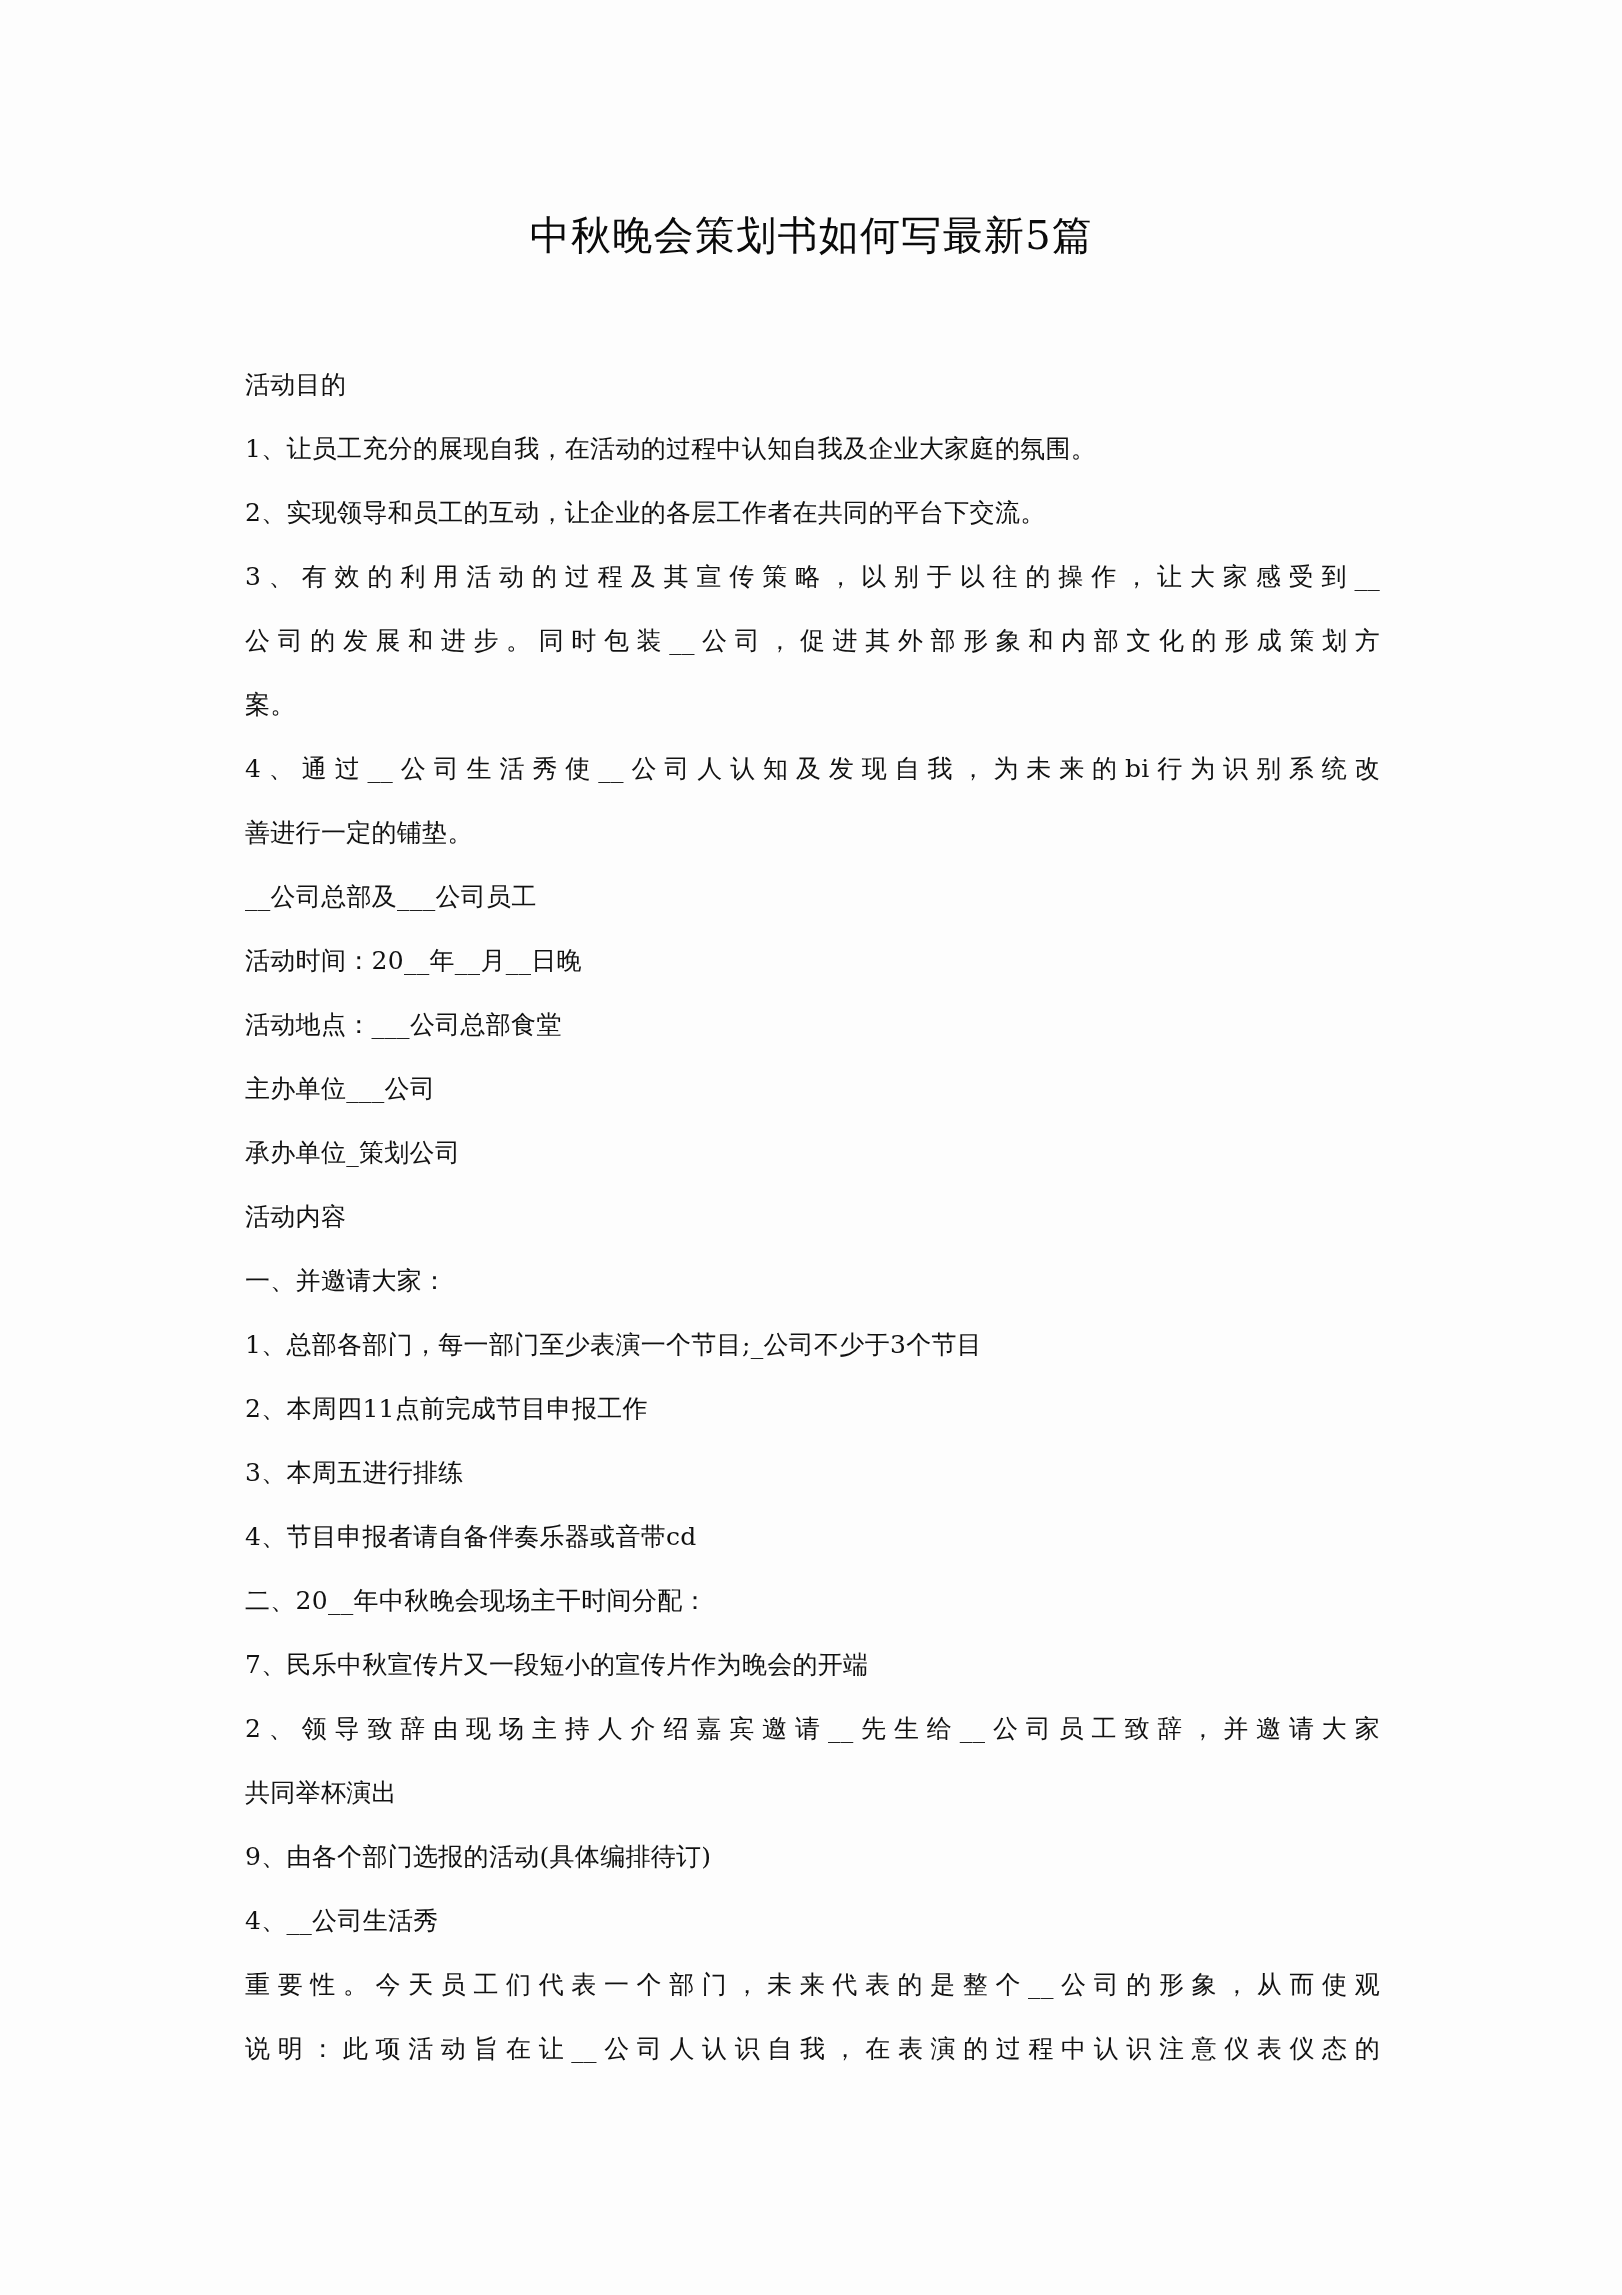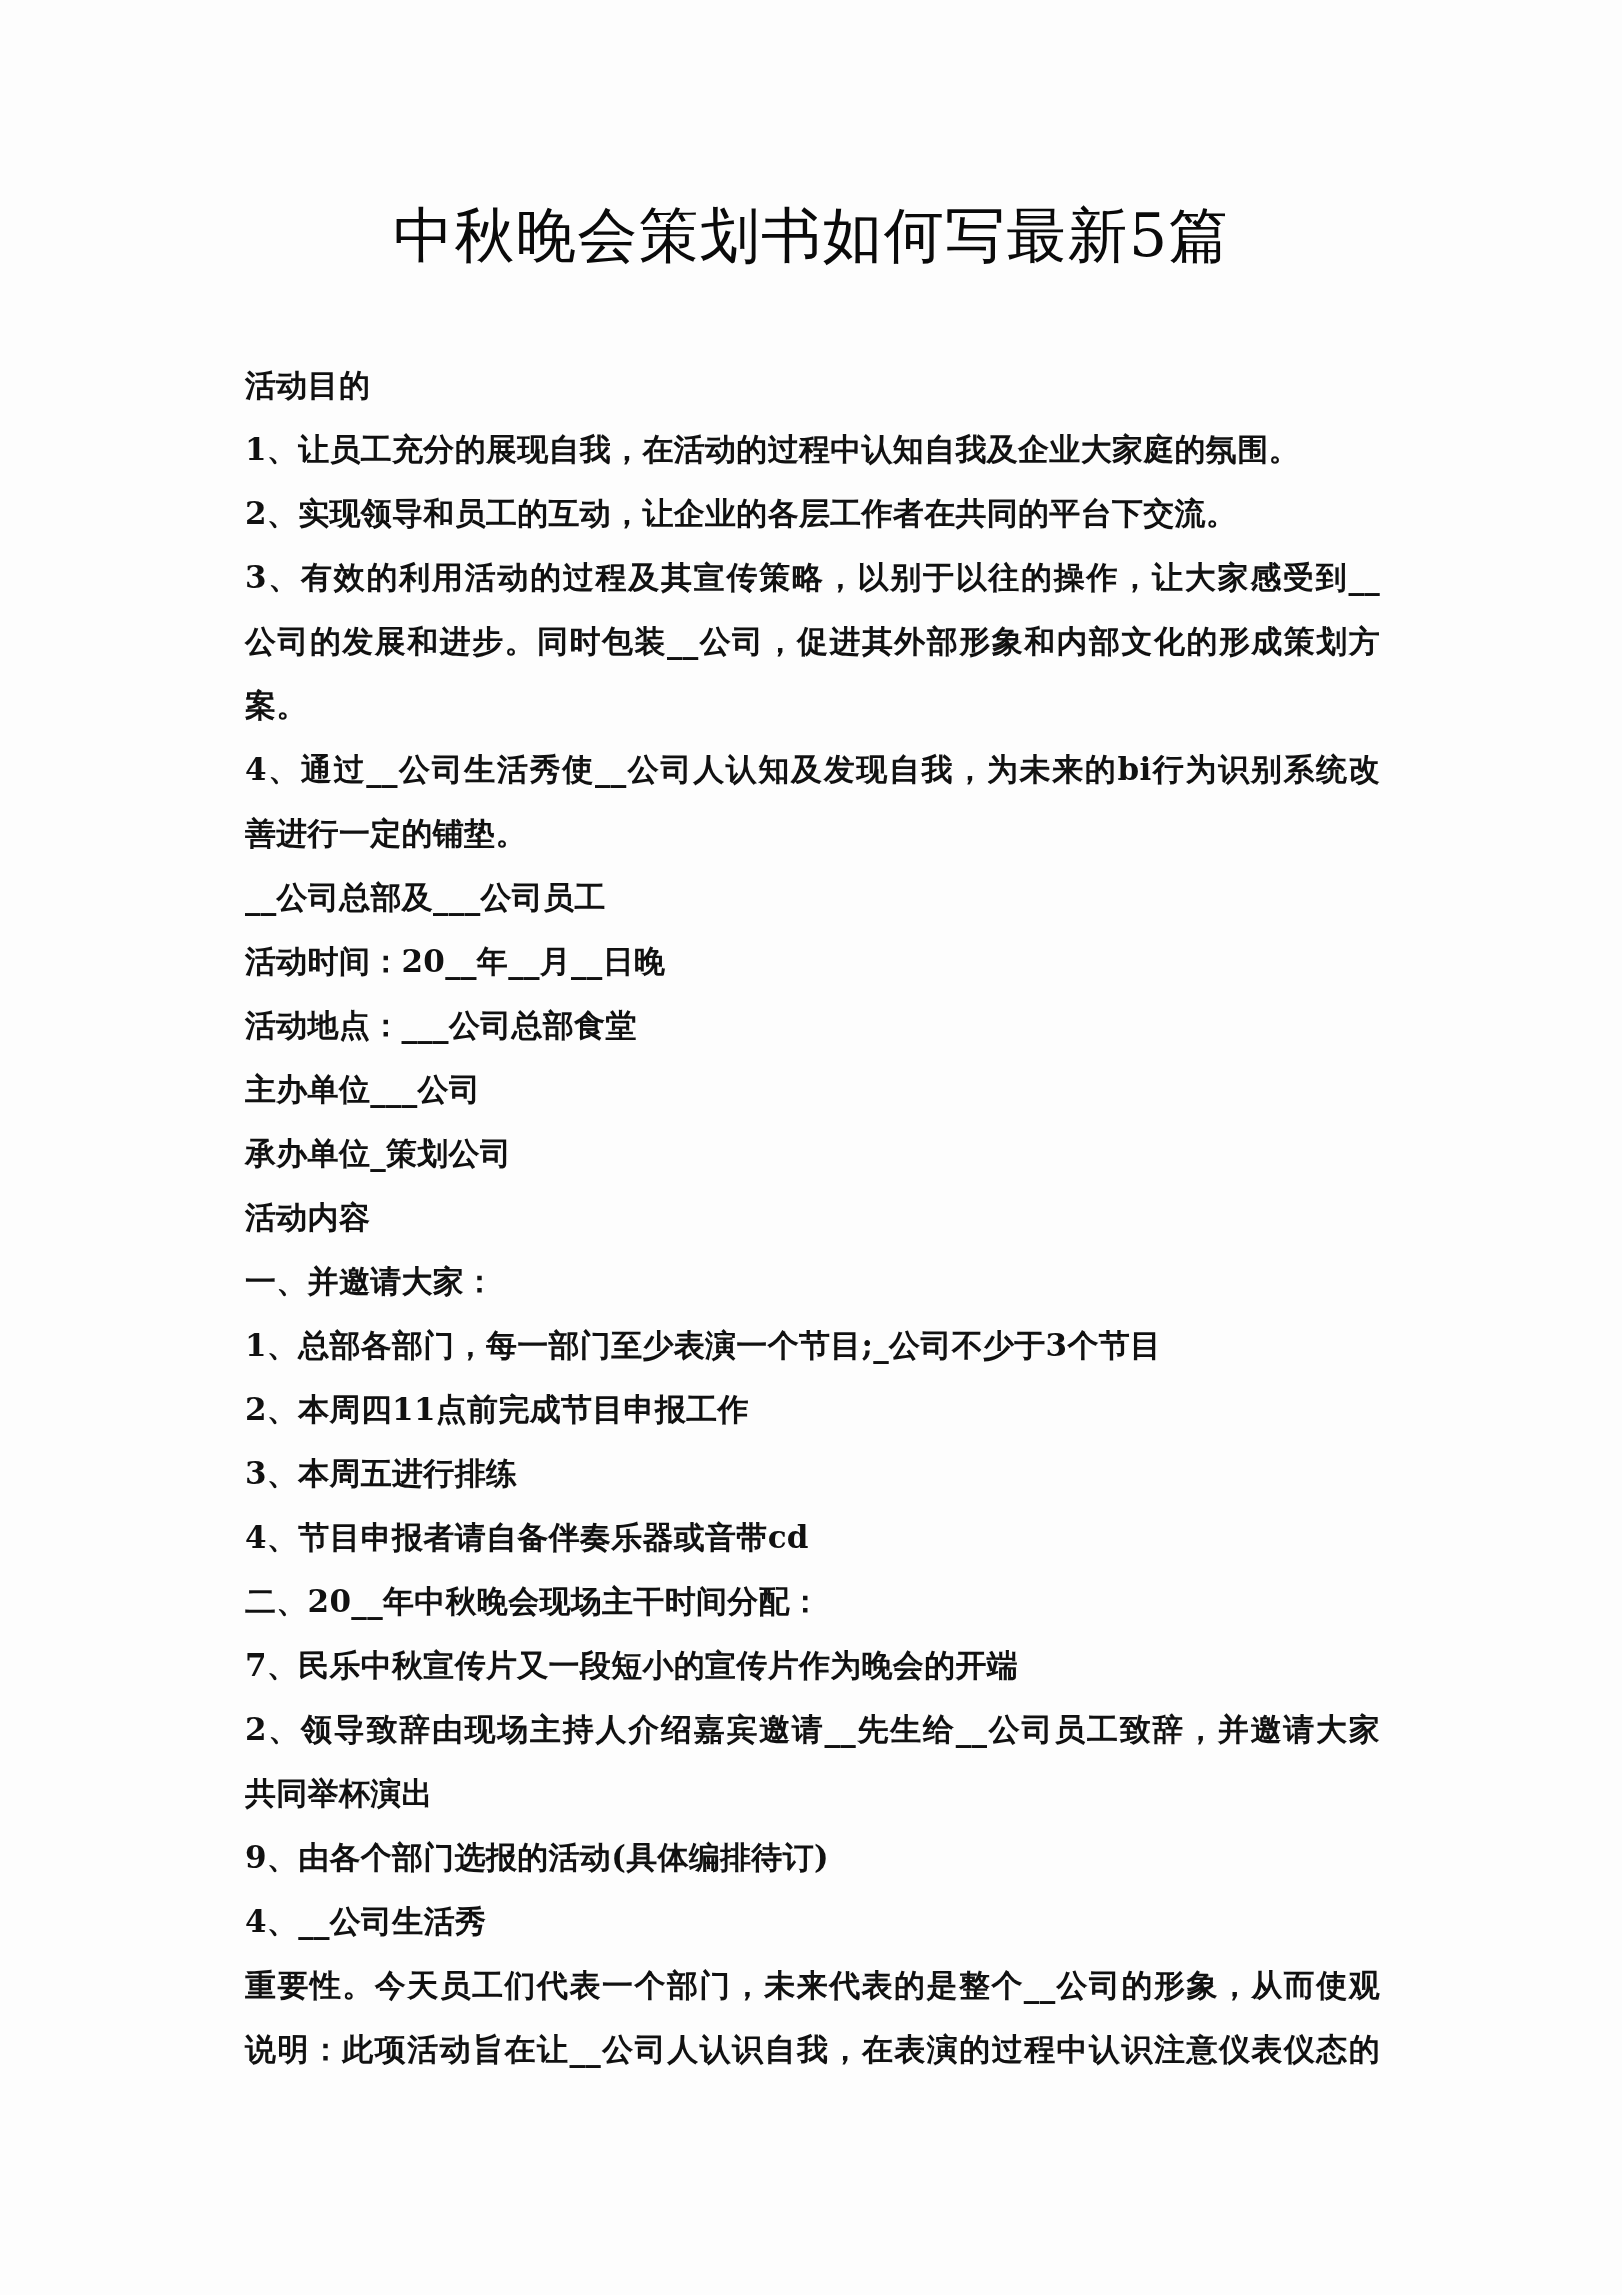--- a/index.html
+++ b/index.html
@@ -22,42 +22,41 @@
       width: 1623px;
       height: 2295px;
       background: #fdfdfd;
     }
     .title {
       position: absolute;
       left: 0;
       top: 196px;
       width: 1623px;
       text-align: center;
-      font-size: 60px;
+      font-size: 40px;
       line-height: 79px;
       letter-spacing: 1.3px;
       color: #0a0a0a;
       white-space: nowrap;
     }
     .body {
       position: absolute;
       left: 245px;
       top: 353px;
       width: 1135px;
     }
     .line {
-      font-size: 31px;
+      font-size: 25px;
       line-height: 64px;
       height: 64px;
       white-space: nowrap;
       overflow: visible;
       letter-spacing: 0.3px;
       text-align: justify;
       text-align-last: left;
-      font-weight: bold;
     }
     .line.full {
       text-align-last: justify;
     }
   </style>
 </head>
 <body>
 
 <div class="page">
   <div class="title">中秋晚会策划书如何写最新5篇</div>

